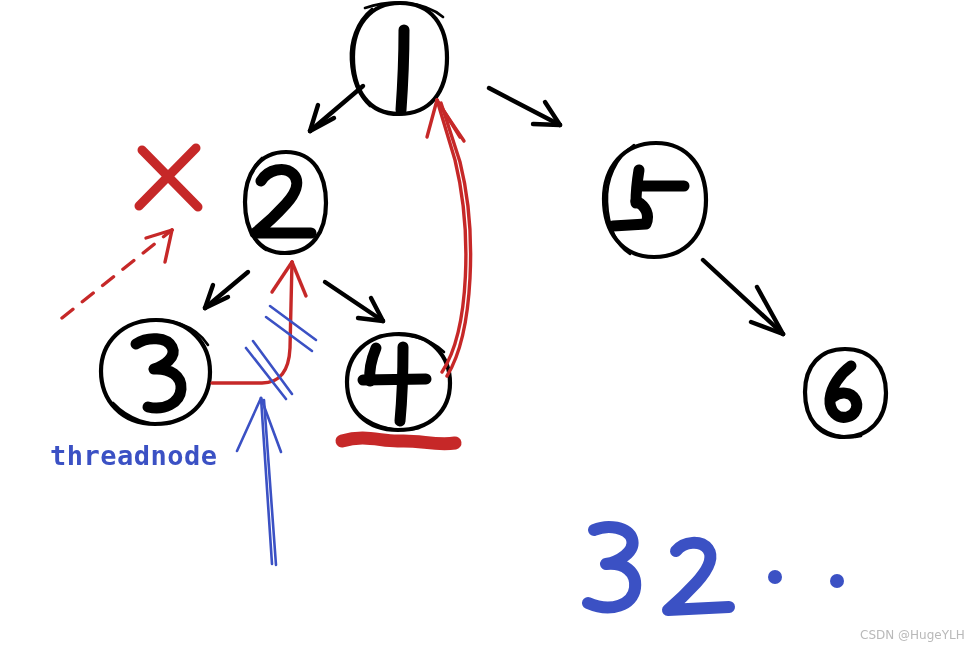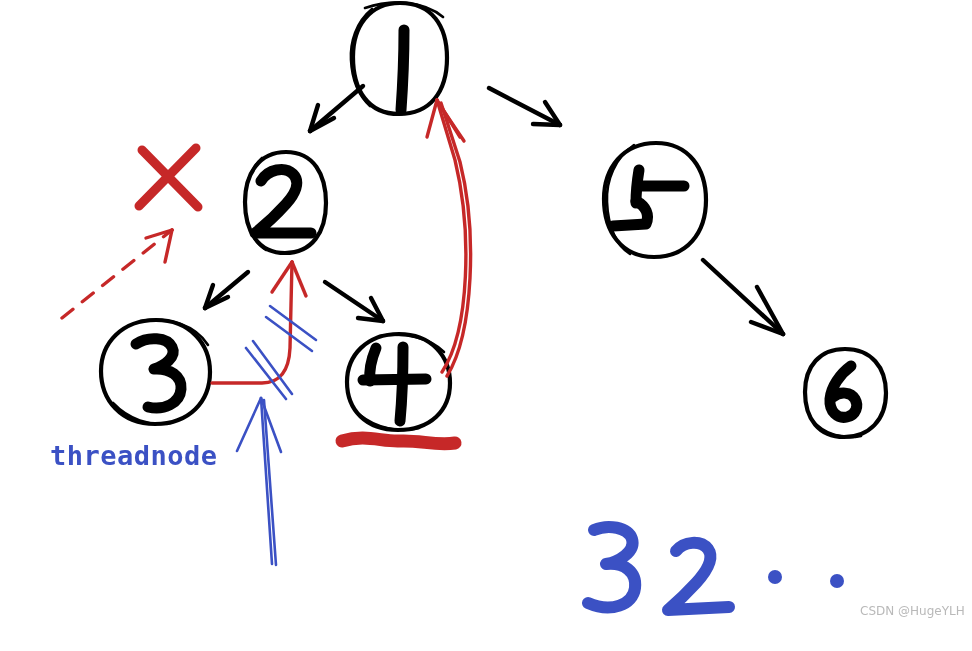--- a/index.html
+++ b/index.html
@@ -211,15 +211,15 @@
       <path class="hw" d="M 594 530 C 608 524 628 527 632 539 C 636 552 618 562 606 564 C 624 562 637 572 635 588 C 633 605 611 613 588 603"></path>
       <path class="hw" d="M 676 551 C 684 541 701 540 708 549 C 715 559 706 572 696 583 C 686 594 675 604 668 610 L 729 607"></path>
       <circle class="hwdot" cx="775" cy="577" r="7"></circle>
       <circle class="hwdot" cx="837" cy="581" r="7"></circle>
     </g>
   </svg>
 
   <div class="thread-label" style="left:50px; top:440px;">threadnode</div>
 
 
-  <div class="watermark" style="left:860px; top:604px;">CSDN @HugeYLH</div>
+  <div class="watermark" style="left:860px; top:628px;">CSDN @HugeYLH</div>
 
 </div>
 
 </body></html>

